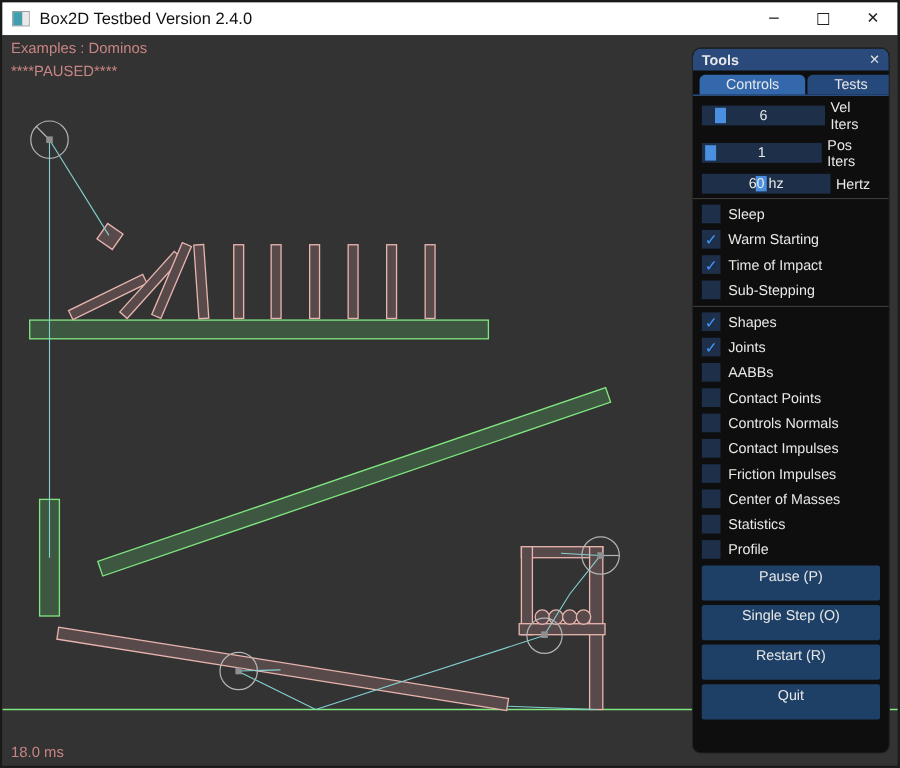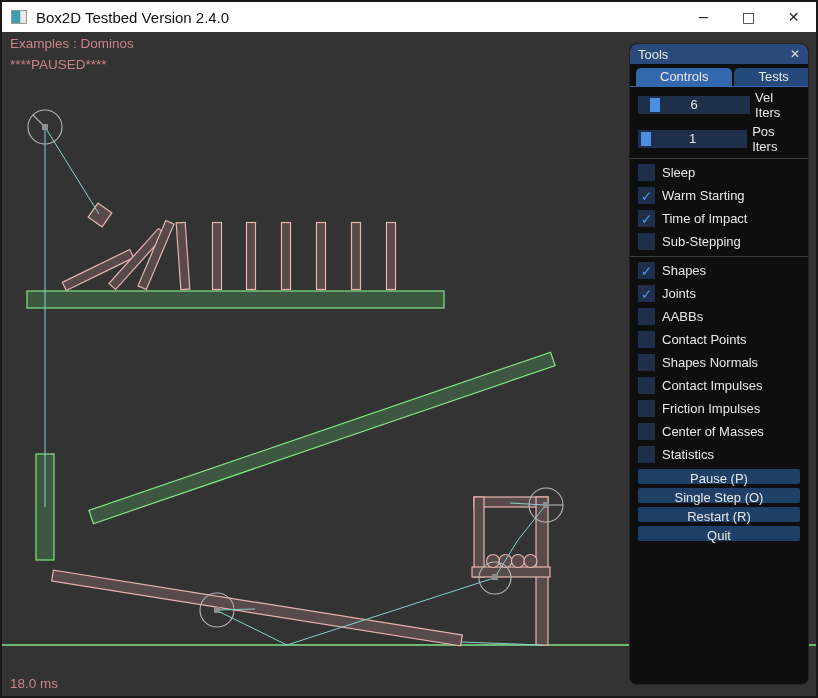--- a/index.html
+++ b/index.html
@@ -32,41 +32,41 @@
   .shape-joint{stroke:var(--sc-joint);fill:none;stroke-width:1;}
   .shape-gray{stroke:var(--sc-gray);fill:none;stroke-width:1.1;}
   .shape-marker{stroke:none;fill:var(--sc-marker);}
   
   .panel{
     position:absolute;left:627px;top:11px;width:180px;height:642px;
     background:var(--c-panel,#0e0e0e);border:1px solid #232323;border-radius:8px;
     color:#e8e8e8;font-size:13px;overflow:hidden;
   }
   .panel-header{height:20px;background:var(--c-header,#294a7a);border-radius:7px 7px 0 0;
-    display:flex;align-items:center;padding:0 8px;}
+    display:flex;align-items:center;padding:0 8px;font-weight:bold;}
   .panel-close{margin-left:auto;font-size:12px;color:#e0e0e0;line-height:1;}
   .tabs{display:flex;gap:2px;margin-top:4px;padding:0 6px;
     border-bottom:1px solid var(--c-tab-active,#3468ad);}
   .tab{padding:1px 24px 2px;border-radius:5px 5px 0 0;}
   .tab.active{background:var(--c-tab-active,#3468ad);}
   .tab.inactive{background:var(--c-tab-inactive,#26497c);}
   .sliders{margin-top:3px;}
   .slider-row{display:flex;align-items:center;margin:0 8px 4px;}
   .slider-track{position:relative;width:117px;height:18px;background:var(--c-frame,#1d2f49);}
   .slider-grab{position:absolute;top:2px;width:10px;height:14px;background:var(--c-grab,#4a8fe0);}
   .slider-val{position:absolute;left:0;top:0;width:100%;height:100%;text-align:center;line-height:18px;}
   .slider-label{margin-left:5px;}
   .sep{border:none;border-top:1px solid #3d3d3d;margin:2px 0 5px;}
   .check-row{display:flex;align-items:center;height:17px;margin:0 8px 6px;}
   .check-box{width:17px;height:17px;background:var(--c-frame,#1d2f49);
     display:flex;align-items:center;justify-content:center;
     color:var(--c-check,#4296fa);font-size:14px;font-weight:bold;line-height:1;}
   .check-label{margin-left:7px;}
   .buttons{margin-top:5px;}
-  .btn{margin:0 8px 4px;height:15px;background:var(--c-button,#1e4066);
+  .btn{margin:0 8px 4px;height:32px;background:var(--c-button,#1e4066);
     border-radius:2px;text-align:center;line-height:19px;}
 </style>
 </head>
 <body>
 
 <div class="window">
 
   <div class="titlebar">
     <div class="app-icon">
         <div class="ic-l"></div>
@@ -146,20 +146,27 @@
             </div>
             <div class="slider-label">Vel Iters</div>
           </div>
           <div class="slider-row">
             <div class="slider-track">
               <div class="slider-grab" style="left: 3px;"></div>
               <div class="slider-val">1</div>
             </div>
             <div class="slider-label">Pos Iters</div>
           </div>
+          <div class="slider-row">
+            <div class="slider-track">
+              <div class="slider-grab" style="left: 49px;"></div>
+              <div class="slider-val">60 hz</div>
+            </div>
+            <div class="slider-label">Hertz</div>
+          </div>
         </div>
       <hr class="sep">
       <div id="check-section">
           <div class="check-row">
             <div class="check-box"></div>
             <div class="check-label">Sleep</div>
           </div>
           <div class="check-row">
             <div class="check-box">✓</div>
             <div class="check-label">Warm Starting</div>
@@ -184,37 +191,41 @@
           <div class="check-row">
             <div class="check-box"></div>
             <div class="check-label">AABBs</div>
           </div>
           <div class="check-row">
             <div class="check-box"></div>
             <div class="check-label">Contact Points</div>
           </div>
           <div class="check-row">
             <div class="check-box"></div>
-            <div class="check-label">Shapes Normals</div>
+            <div class="check-label">Controls Normals</div>
           </div>
           <div class="check-row">
             <div class="check-box"></div>
             <div class="check-label">Contact Impulses</div>
           </div>
           <div class="check-row">
             <div class="check-box"></div>
             <div class="check-label">Friction Impulses</div>
           </div>
           <div class="check-row">
             <div class="check-box"></div>
             <div class="check-label">Center of Masses</div>
           </div>
           <div class="check-row">
             <div class="check-box"></div>
             <div class="check-label">Statistics</div>
+          </div>
+          <div class="check-row">
+            <div class="check-box"></div>
+            <div class="check-label">Profile</div>
           </div>
         </div>
       <div class="buttons">
           <div class="btn">Pause (P)</div>
           <div class="btn">Single Step (O)</div>
           <div class="btn">Restart (R)</div>
           <div class="btn">Quit</div>
         </div>
     </div>
   </div>

